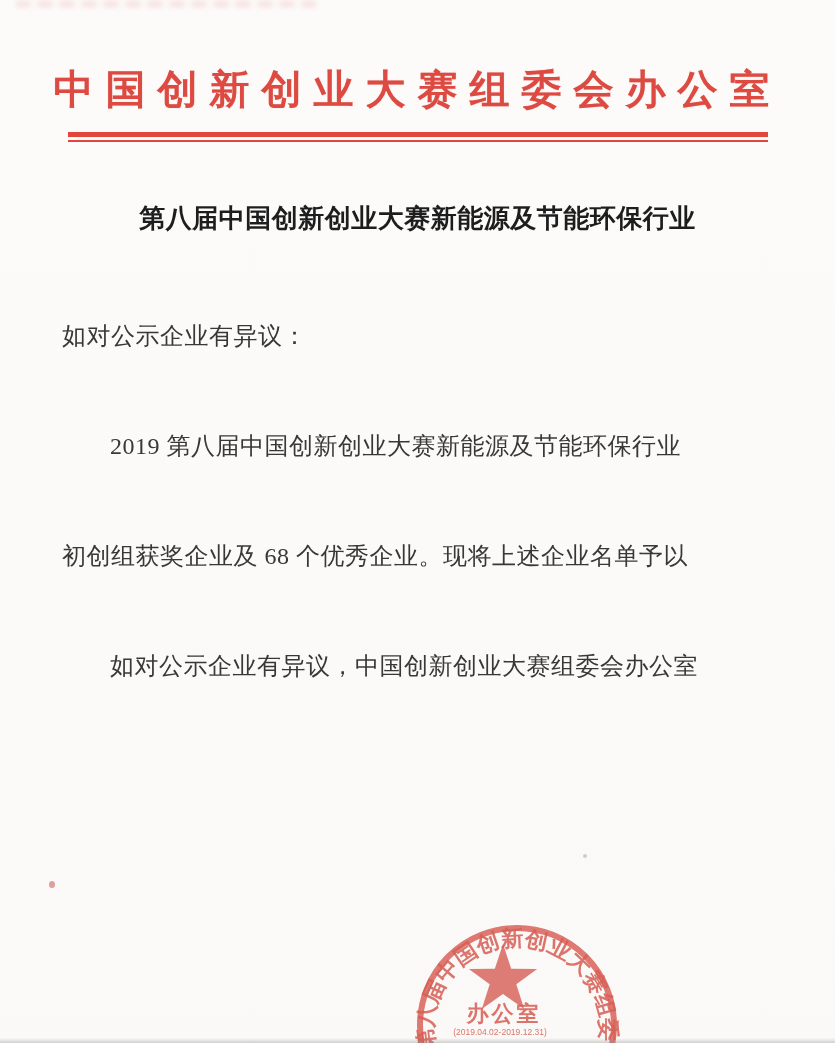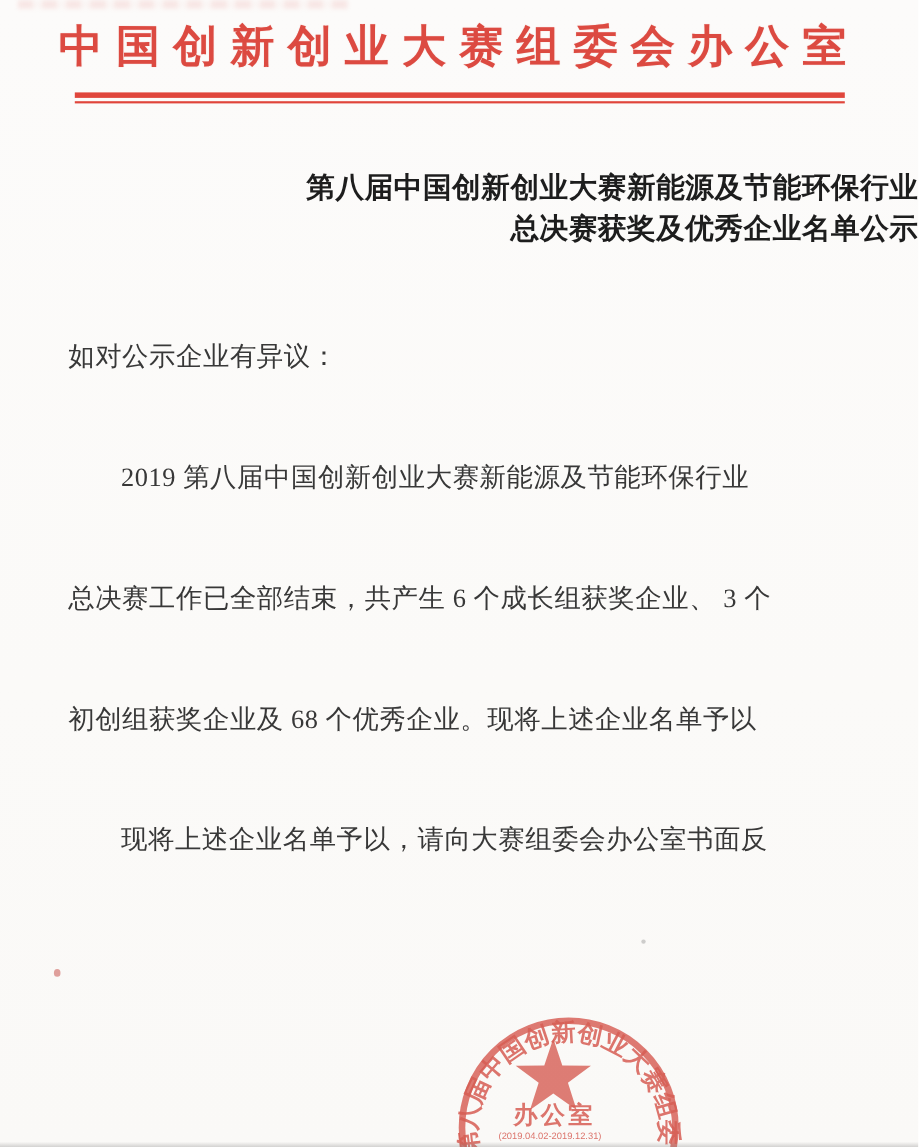--- a/index.html
+++ b/index.html
@@ -24,36 +24,36 @@
   .speck{
     position:absolute;left:583px;top:854px;width:4px;height:4px;border-radius:50%;
     background:rgba(120,120,120,.35);
   }
   .bottom-edge{
     position:absolute;left:0;bottom:0;width:100%;height:5px;
     background:linear-gradient(180deg,rgba(0,0,0,0),rgba(130,130,130,.35));
   }
   
   .letterhead{
-    padding-top:18px;
+    padding-top:66px;
     text-align:center;
     font-size:40px;font-weight:bold;
     letter-spacing:12px;
     color:#dc4a41;
     text-shadow:0 0 1px rgba(220,74,65,.35);
     line-height:48px;
     white-space:nowrap;
   }
   .rules{margin:18px 67px 0 68px;}
   .rule-thick{height:5px;background:#e0463c;}
   .rule-thin{height:2px;background:#e0463c;margin-top:3px;}
   
   .doc-title{
     margin-top:58px;
-    text-align:right;
+    text-align:center;
     font-family:"Liberation Sans","DejaVu Sans",sans-serif;
     font-weight:700;
     font-size:26px;line-height:37px;
     color:#1d1d1d;
     letter-spacing:.5px;
   }
   
   .body-text{
     margin:8px 58px 0 62px;
     font-size:24px;
@@ -79,29 +79,27 @@
 
   <div class="letterhead">中国创新创业大赛组委会办公室</div>
 
   <div class="rules">
     <div class="rule-thick"></div>
     <div class="rule-thin"></div>
   </div>
 
   <div class="doc-title">
     <div>第八届中国创新创业大赛新能源及节能环保行业</div>
-    <div>总决赛获奖及优秀企业名单公示</div>
   </div>
 
   <div class="body-text">
     <div class="ln">如对公示企业有异议：</div>
     <div class="ln ind">2019 第八届中国创新创业大赛新能源及节能环保行业</div>
-    <div class="ln">总决赛工作已全部结束，共产生 6 个成长组获奖企业、 3 个</div>
     <div class="ln">初创组获奖企业及 68 个优秀企业。现将上述企业名单予以</div>
-    <div class="ln ind">现将上述企业名单予以，请向大赛组委会办公室书面反</div>
+    <div class="ln ind">如对公示企业有异议，中国创新创业大赛组委会办公室</div>
     
     
     
     
     
     
     
     
     
     

